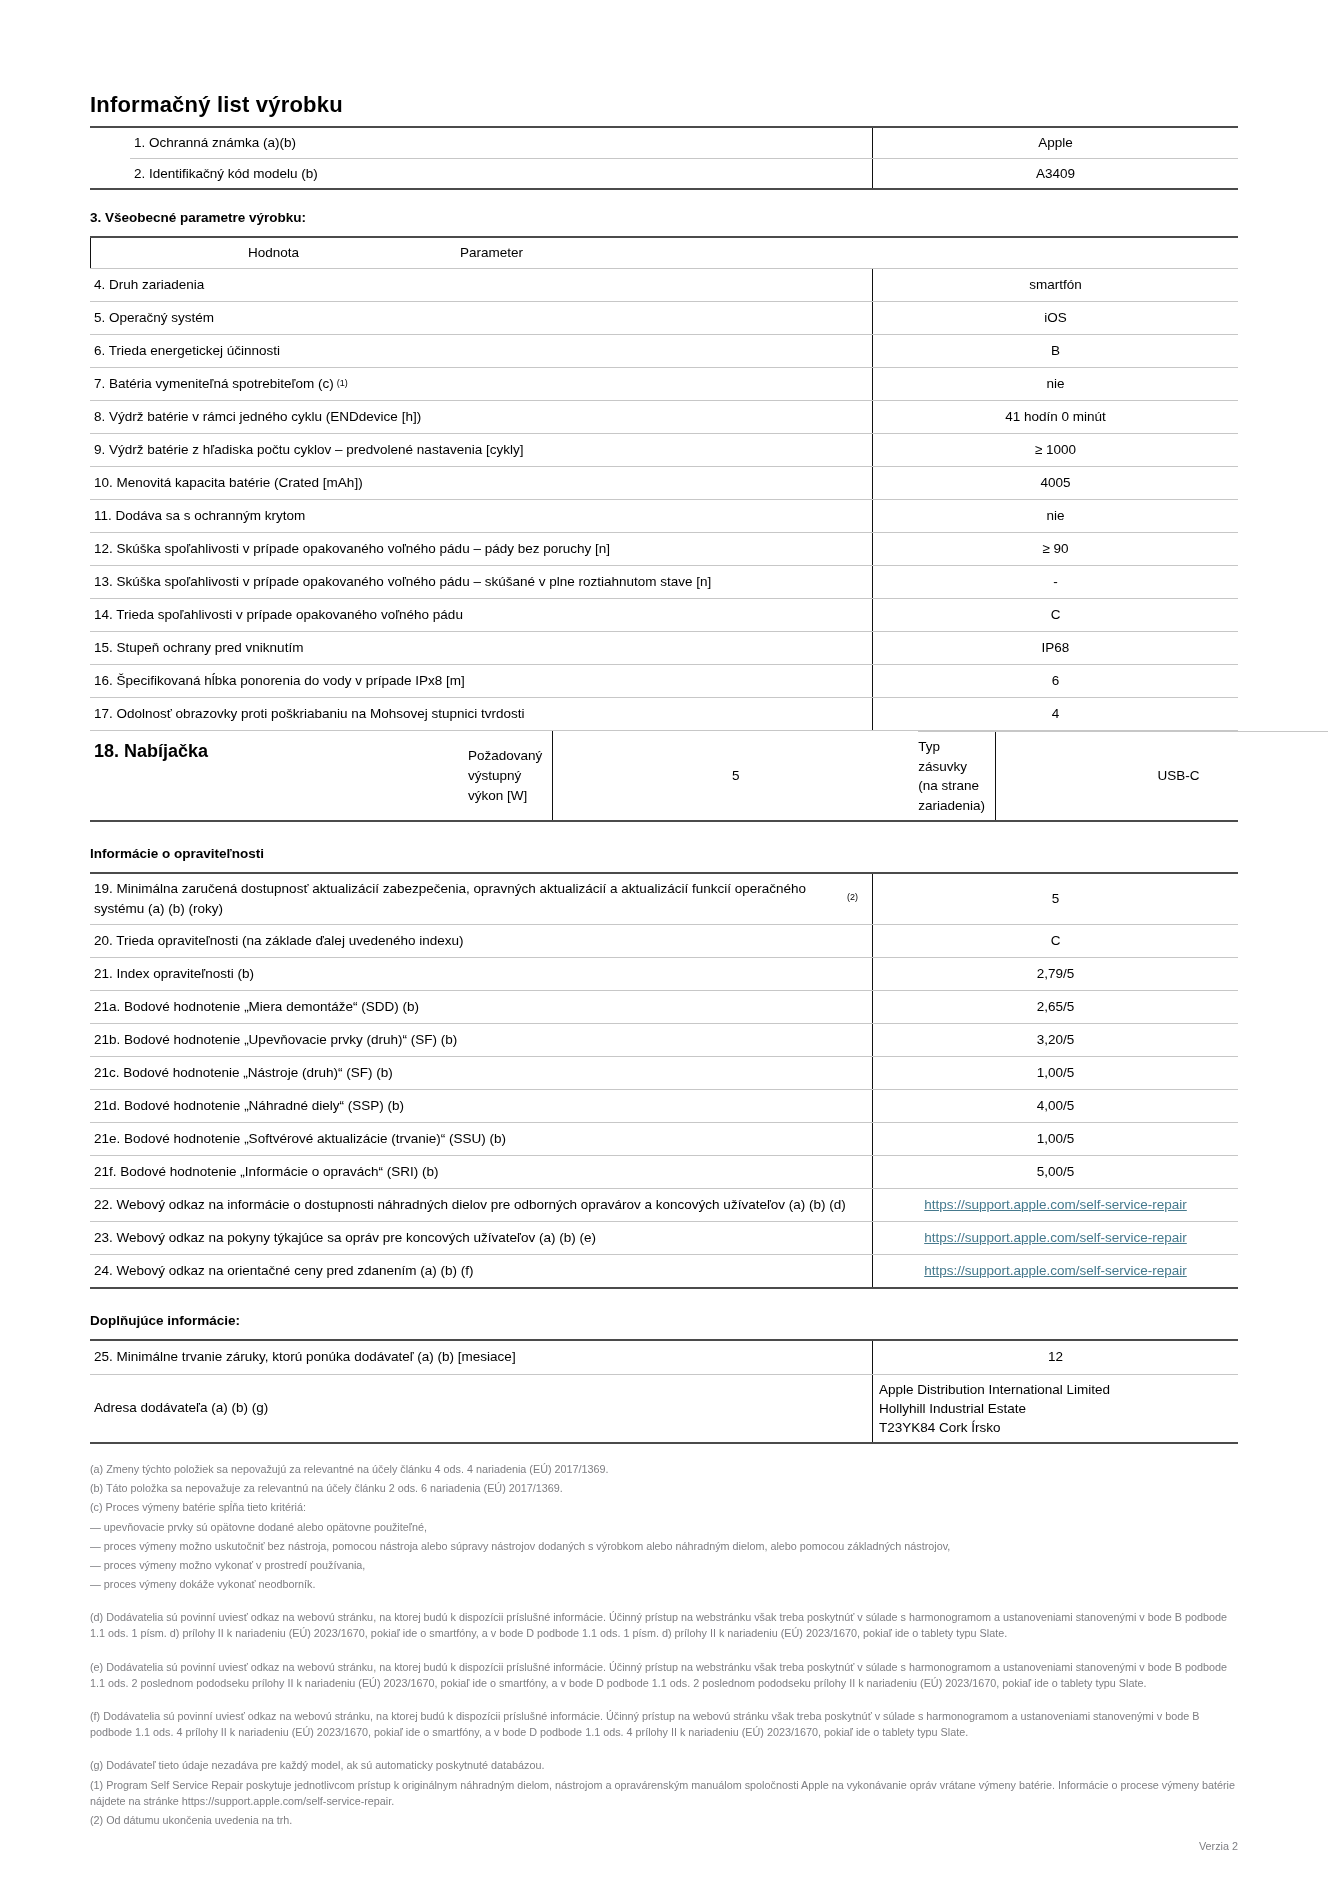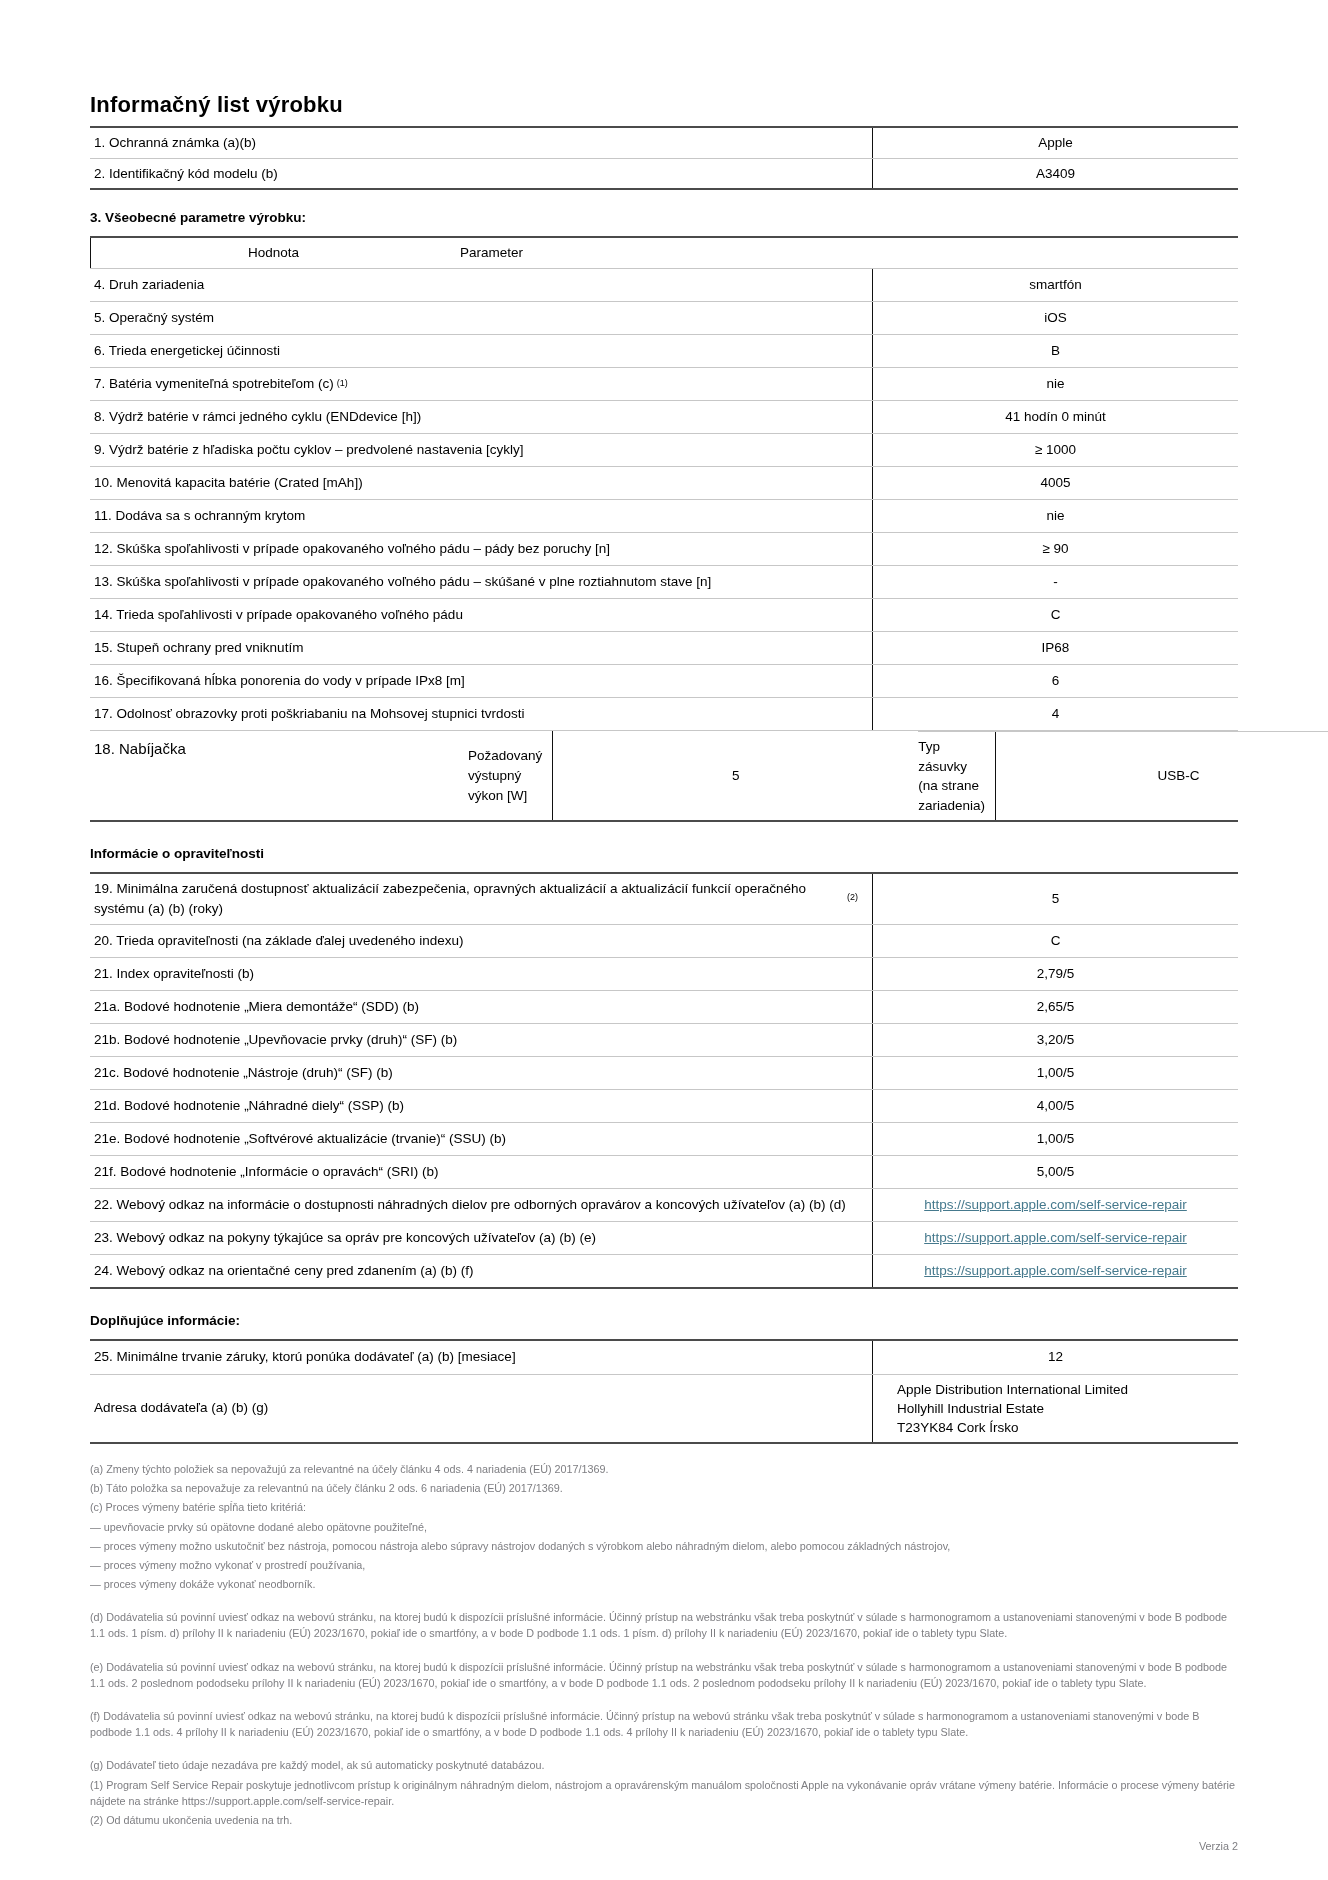--- a/index.html
+++ b/index.html
@@ -19,43 +19,43 @@
   .title{
     text-align:left;font-size:22px;font-weight:bold;
     margin:92px 0 8px 0;letter-spacing:.2px;
   }
   .heading{font-weight:bold;font-size:13.5px;margin:24px 0 11px 0;}
   .heading.first{margin-top:20px;}
 
   .tbl{border-top:2px solid var(--strong);border-bottom:2px solid var(--strong);}
   .tbl .row + .row{border-top:1px solid var(--light);}
   .row{display:flex;min-height:33px;align-items:stretch;}
-  .tbl.compact .row{min-height:23px;}
+  .tbl.compact .row{min-height:23px;margin-left:40px;}
   .row.header-row{min-height:30px;}
   .cell{font-size:13.5px;line-height:1.45;}
   .cell.label{
     flex:1;display:flex;align-items:center;
     padding:5px 14px 5px 4px;
   }
   .cell.label sup{font-size:9px;line-height:1;margin-left:3px;transform:translateY(-1px);}
   .cell.value{
     width:366px;flex:none;border-left:1px solid var(--divider);
     display:flex;align-items:center;justify-content:center;
     text-align:center;padding:5px 10px;
   }
   .cell.value.address{
     justify-content:flex-start;text-align:left;white-space:pre-line;
-    padding-left:24px;line-height:1.42;
+    padding-left:6px;line-height:1.42;
   }
   .cell.value a{color:var(--link);text-decoration:underline;}
 
   
   .row.charger .main-label{
     width:378px;flex:none;display:flex;align-items:flex-start;
-    padding:7px 8px 5px 4px;font-size:15px;line-height:1.45;
+    padding:7px 8px 5px 4px;font-size:18px;line-height:1.45;font-weight:bold;
   }
   .row.charger .subcol{flex:1;display:flex;flex-direction:row;}
   .row.charger .subrow{display:flex;flex:1;min-height:33px;}
   .row.charger .subrow + .subrow{border-top:1px solid var(--light);}
   .row.charger .sublabel{
     flex:1;display:flex;align-items:center;padding:5px 10px 5px 0;
     font-size:13.5px;line-height:1.45;
   }
 
   .footnotes{margin-top:17px;color:var(--fnote);font-size:10.8px;line-height:1.5;}

